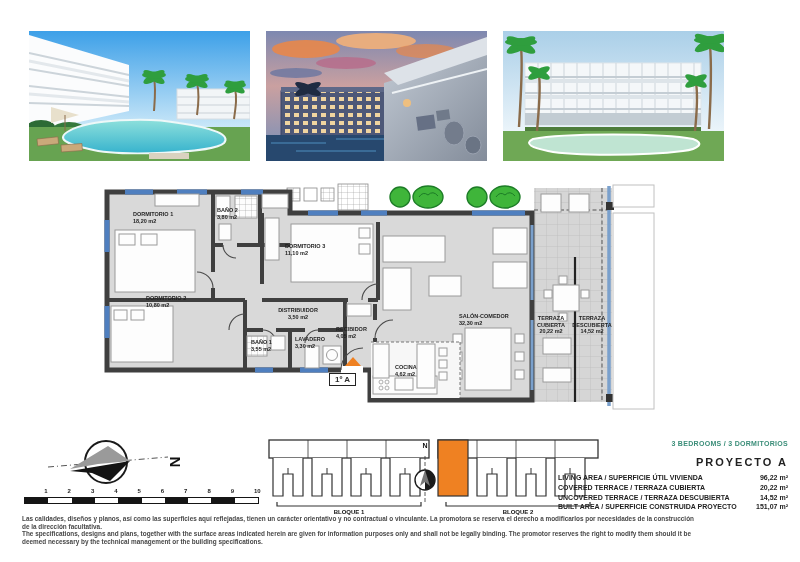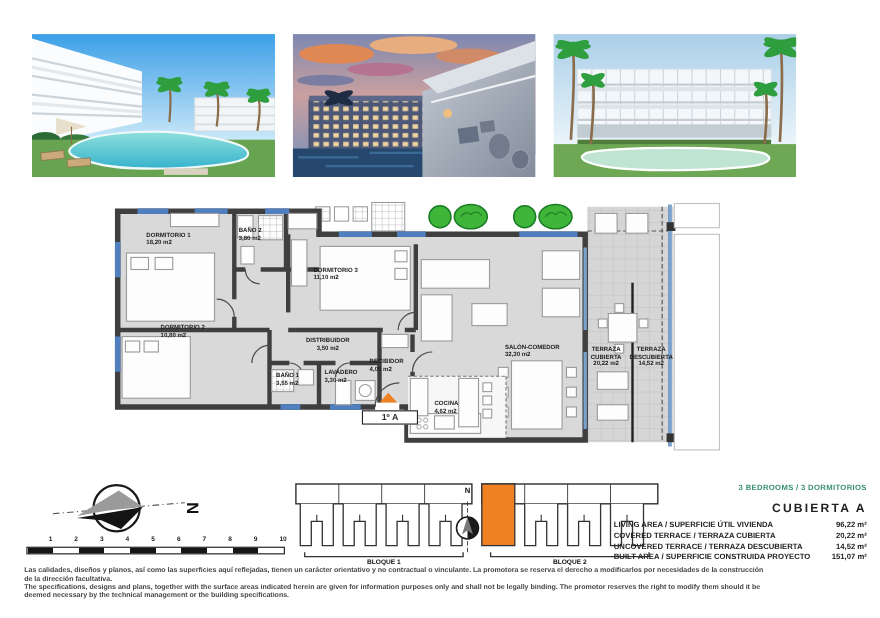--- a/index.html
+++ b/index.html
@@ -5,21 +5,21 @@
   html,body{margin:0;padding:0;background:#fff;}
   .sheet{position:relative;width:800px;height:562px;background:#fff;overflow:hidden;
          font-family:"Liberation Sans", sans-serif;color:#2e2e2e;}
   .photo{position:absolute;top:31px;width:221px;height:130px;overflow:hidden;}
   .photo svg{display:block;}
   #photo1{left:29px;} #photo2{left:266px;} #photo3{left:503px;}
   #plan-svg{position:absolute;left:95px;top:180px;}
   .room-label{position:absolute;font-size:5.5px;line-height:6.5px;font-weight:600;
               color:#1f1f1f;letter-spacing:0;}
   .unit-tag{position:absolute;left:329px;top:373px;border:1px solid #222;background:#fff;
-            font-size:8px;font-weight:700;padding:1px 17px;line-height:9px;}
+            font-size:8px;font-weight:700;padding:1px 5px;line-height:9px;}
   
   #compass-svg{position:absolute;left:18px;top:436px;}
   .scalebar{position:absolute;left:24px;top:497px;width:233px;height:5px;border:1px solid #151515;
             background:repeating-linear-gradient(90deg,#151515 0 23.3px,#ffffff 23.3px 46.6px);}
   .scale-tick{position:absolute;top:488px;font-size:6px;font-weight:600;color:#222;}
   #blocks-svg{position:absolute;left:262px;top:434px;}
   .block-label{position:absolute;top:509px;width:100px;text-align:center;
                font-size:6px;font-weight:700;color:#111;}
   #block-label-1{left:299px;} #block-label-2{left:468px;}
   
@@ -436,21 +436,21 @@
         <use href="#bunit" x="254" y="24"></use>
         <use href="#bunit" x="293" y="24"></use>
       <path d="M184,68 v4 H328 v-4" stroke="#333" stroke-width="1.2" fill="none"></path>
     </g>
   </svg>
   <div class="block-label" id="block-label-1">BLOQUE 1</div>
   <div class="block-label" id="block-label-2">BLOQUE 2</div>
 
   <div class="summary">
     <div class="bedrooms" style="color:#3b8e79;">3 BEDROOMS / 3 DORMITORIOS</div>
-    <div class="floor-unit">CUBIERTA  A</div>
+    <div class="floor-unit">PROYECTO  A</div>
     <div id="summary-rows">
         <div class="summary-row">
           <span class="s-label">LIVING AREA / SUPERFICIE ÚTIL VIVIENDA</span>
           <span class="s-value">96,22 m²</span>
         </div>
         <div class="summary-row">
           <span class="s-label">COVERED TERRACE / TERRAZA CUBIERTA</span>
           <span class="s-value">20,22 m²</span>
         </div>
         <div class="summary-row">

